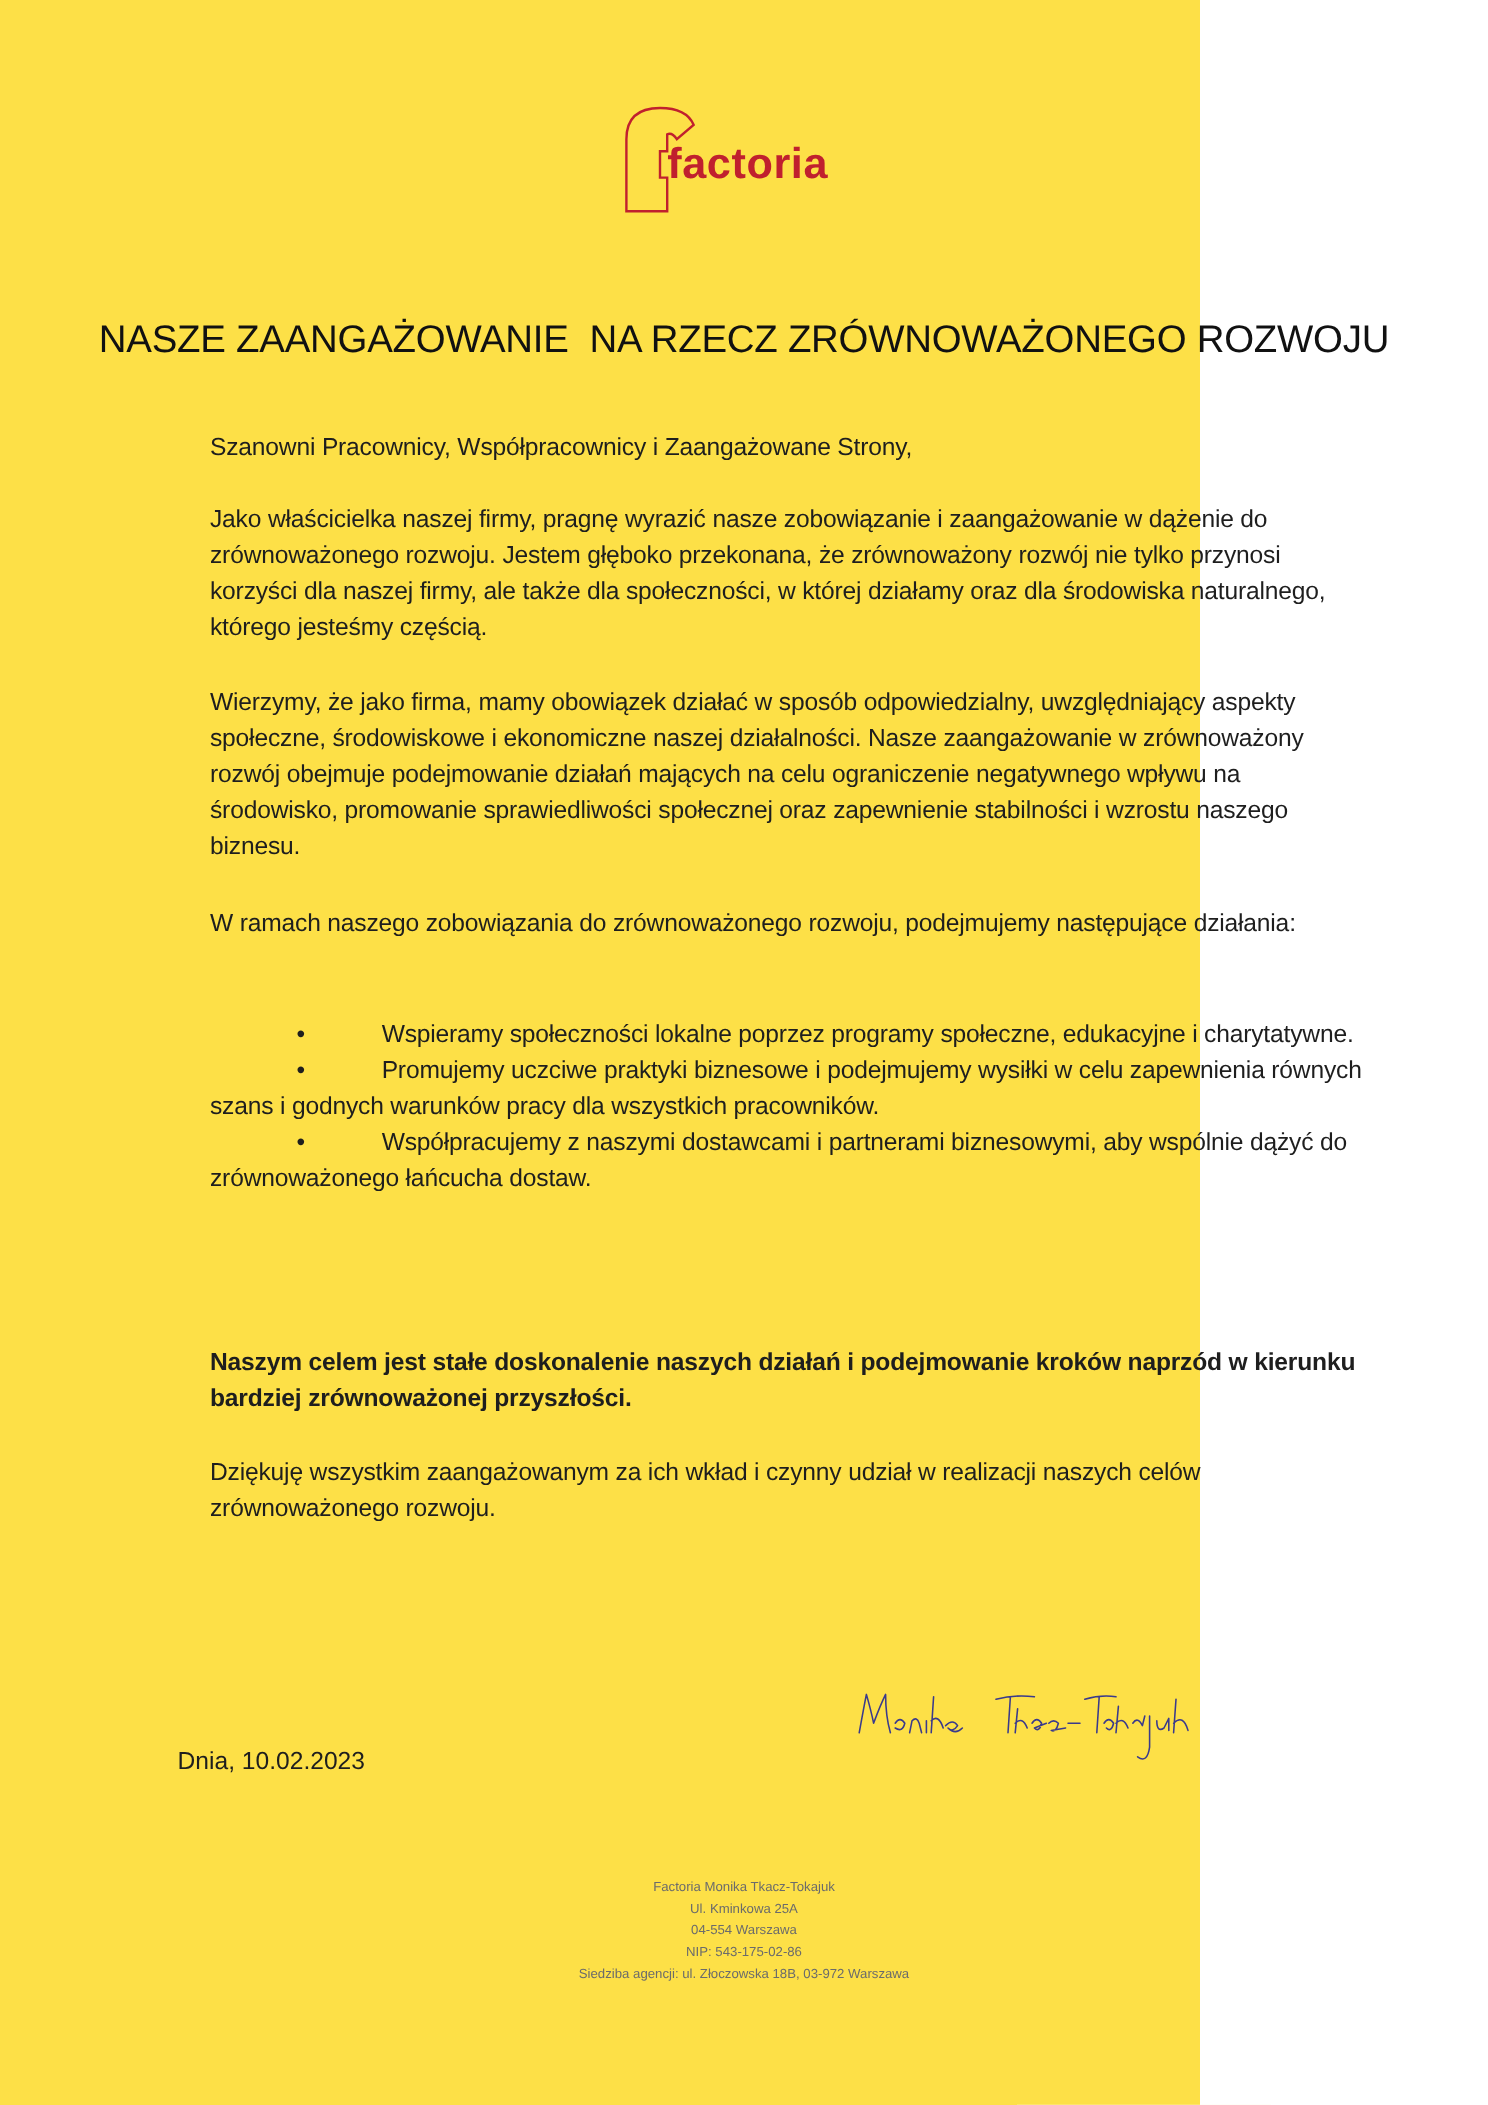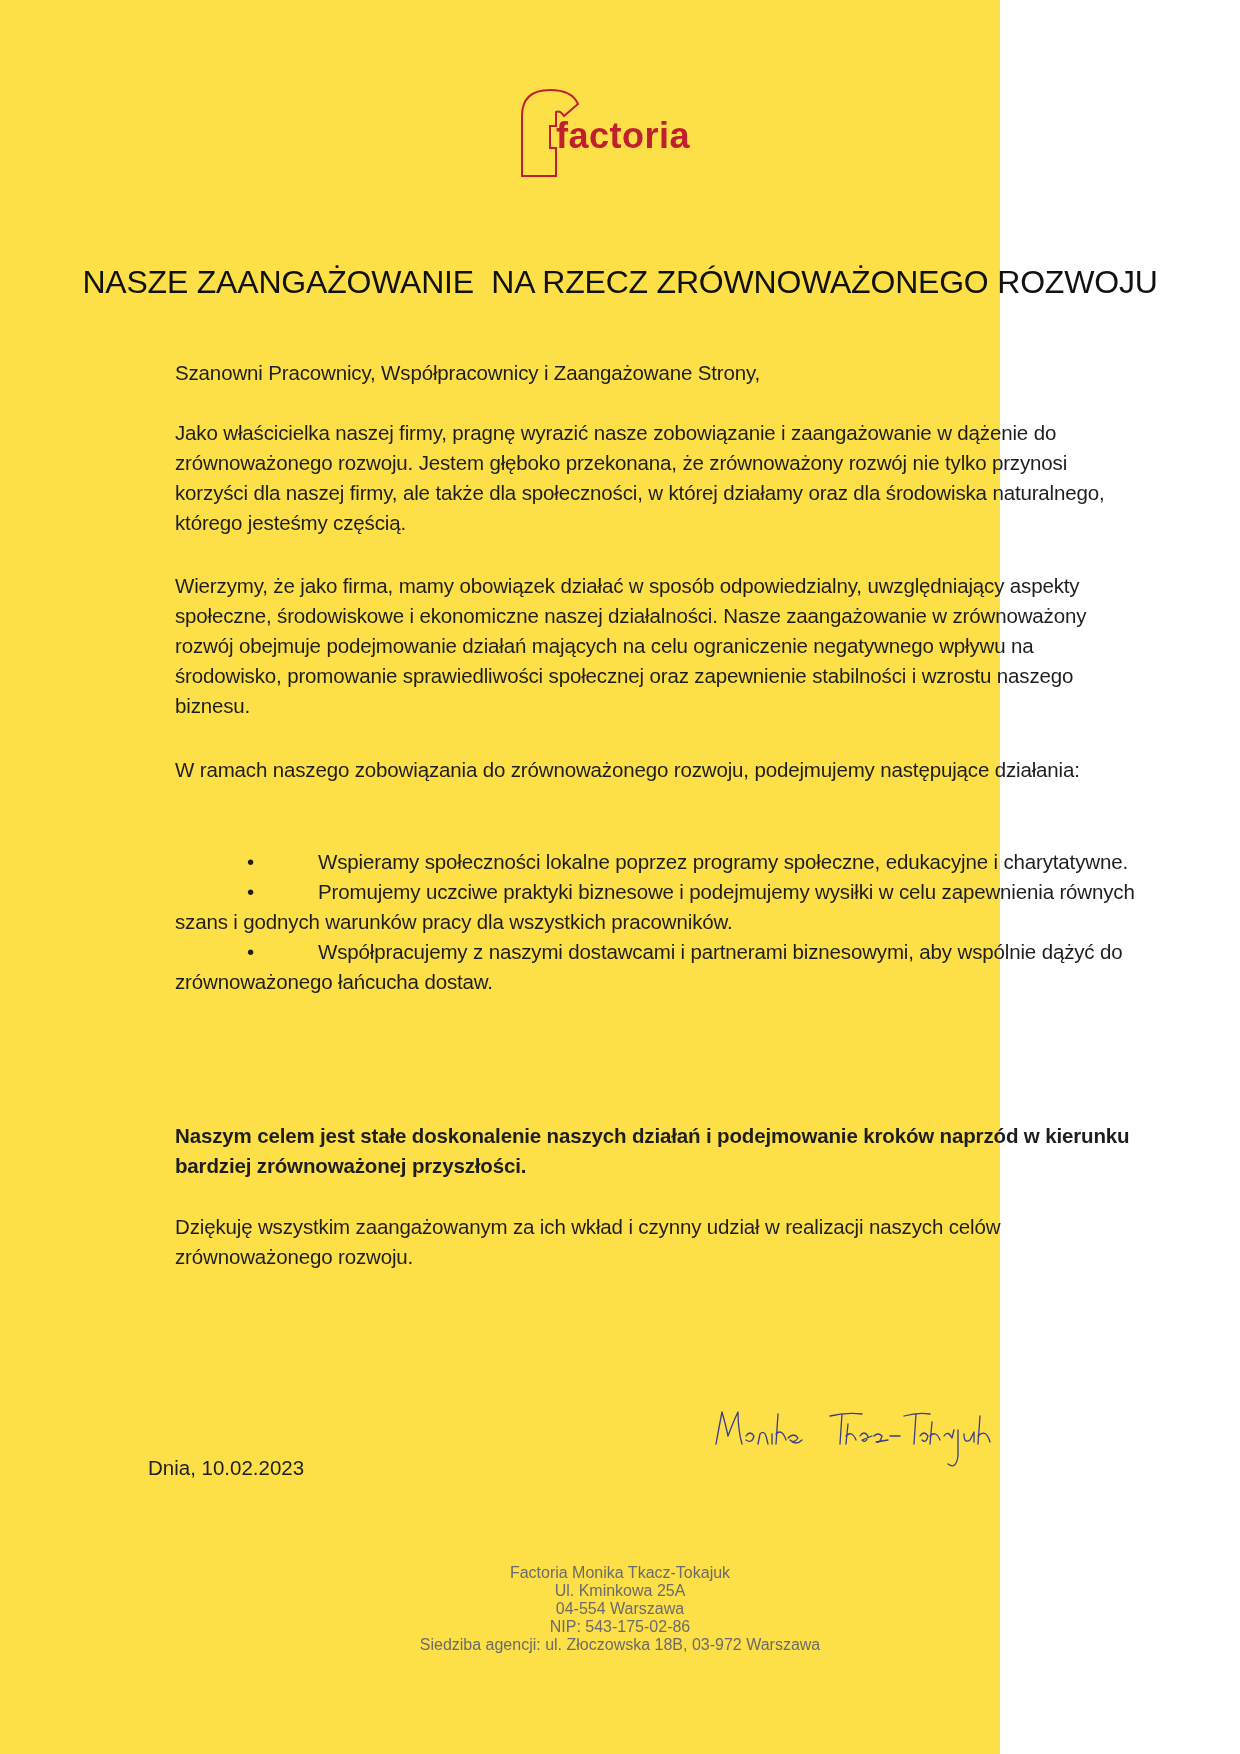--- a/index.html
+++ b/index.html
@@ -33,21 +33,21 @@
     .signature { position: absolute; left: 712px; top: 1400px; width: 330px; height: 80px; }
     .signature svg { width: 100%; height: 100%; display: block; }
 
     .date {
       position: absolute; left: 148px; top: 1456px;
       font-family: "Liberation Sans", sans-serif; font-size: 20.5px; color: #1e1e1e; text-align: right;
     }
 
     .footer {
       position: absolute; left: 0; top: 1564px; width: 1240px; text-align: center;
-      font-family: "Liberation Sans", sans-serif; font-size: 16px; line-height: 18px; color: #6b6b6b;
+      font-family: "Liberation Sans", sans-serif; font-size: 11px; line-height: 18px; color: #6b6b6b;
     }
     .footer div { display: block; }
   </style>
 </head>
 <body>
 
 <div class="page">
 
   <div class="logo">
     <svg viewBox="0 0 210 94">

